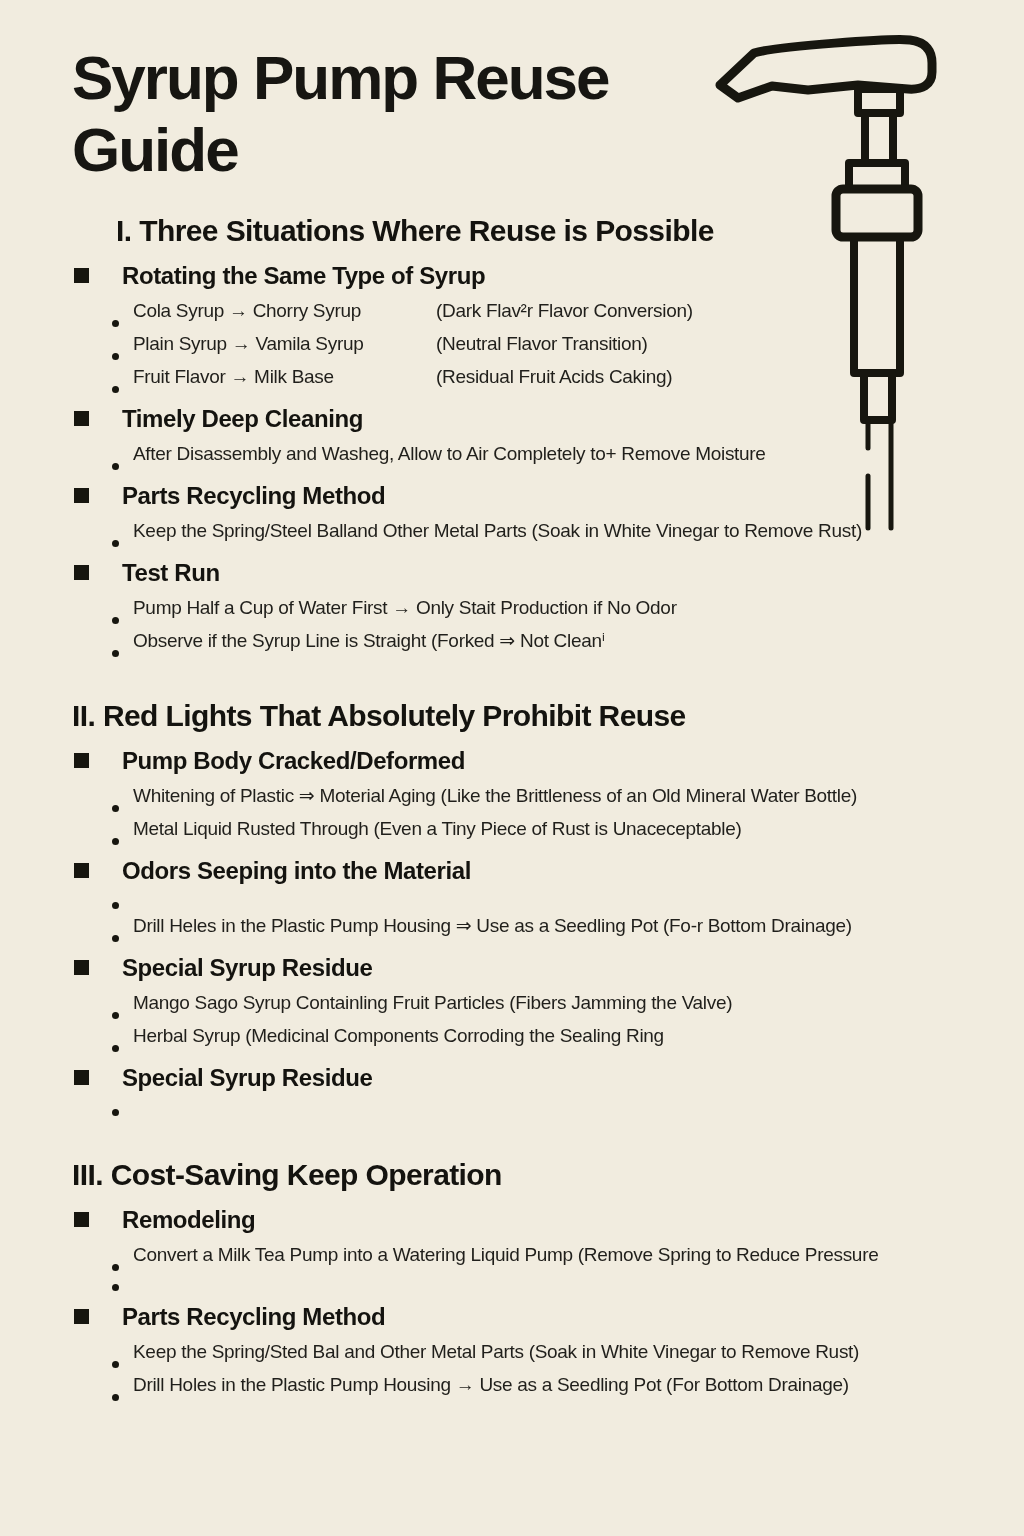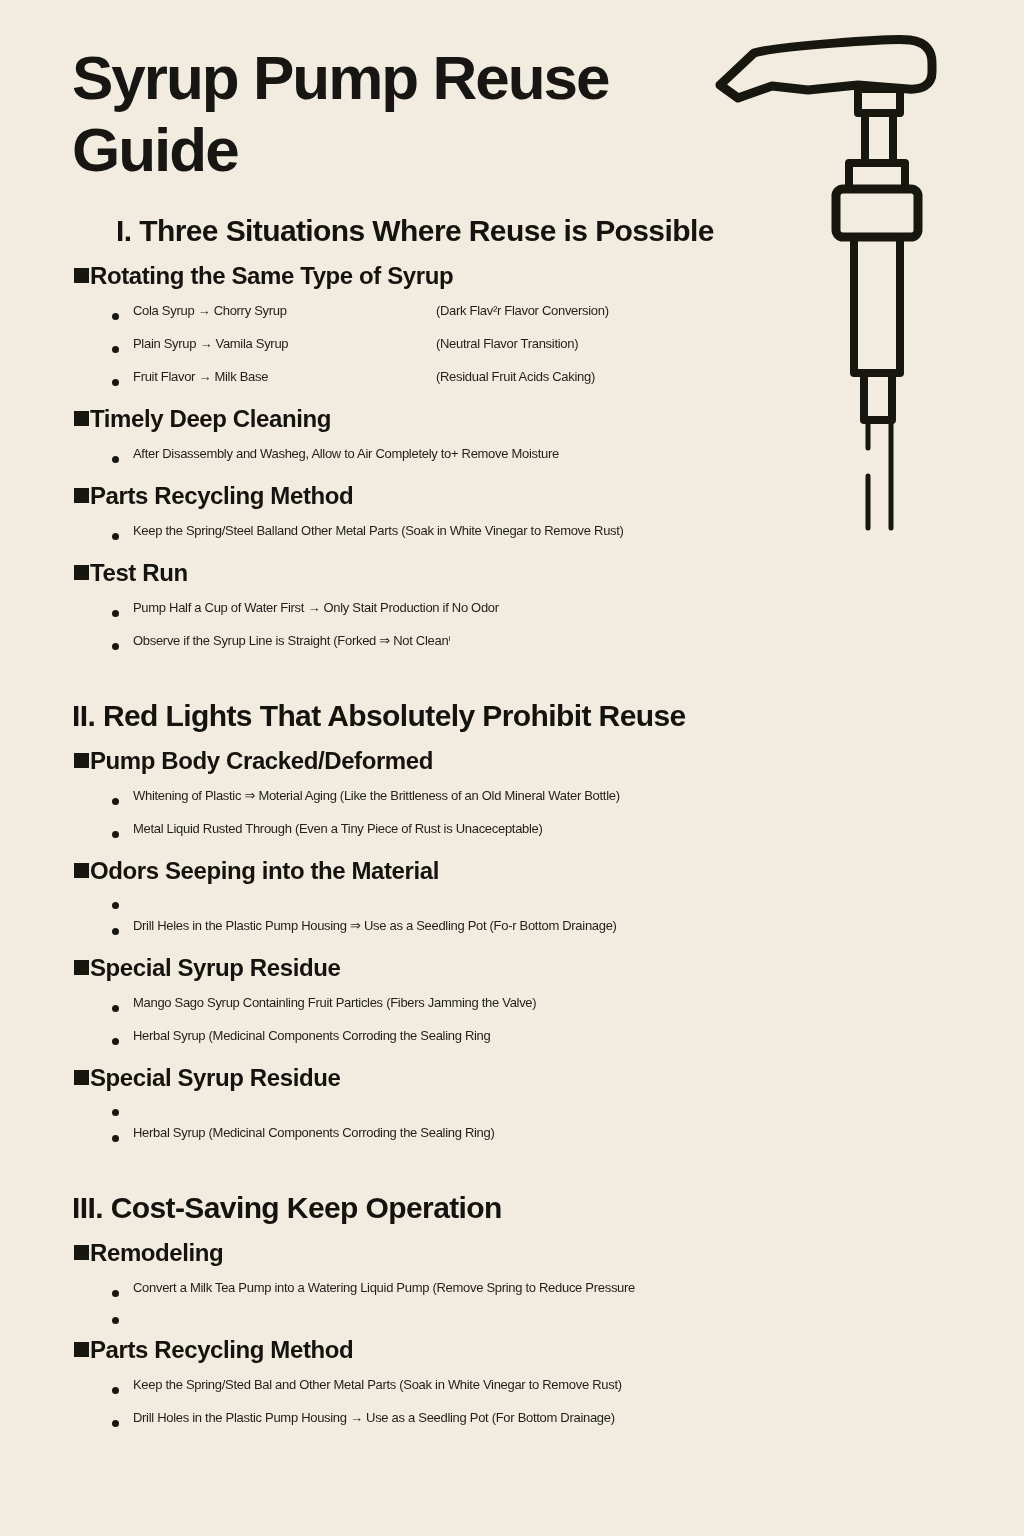--- a/index.html
+++ b/index.html
@@ -30,39 +30,39 @@
     font-weight:700;
     letter-spacing:-0.6px;
     line-height:38px;
     margin:40px 0 2px 0;
     color:#14130f;
   }
   .section:first-of-type .section-heading{margin-top:26px;margin-left:44px;}
   .subheading{
     display:flex;
     align-items:flex-start;
-    gap:1px;
+    gap:33px;
     font-size:24px;
     font-weight:700;
     letter-spacing:-0.4px;
     line-height:30px;
     margin:11px 0 3px 2px;
     color:#14130f;
   }
   .square{
     width:15px;height:15px;
     background:#17160f;
     flex-shrink:0;
     margin-top:7px;
   }
   ul.bullets{list-style:none;margin:0;padding:0;}
   li.bullet{
     display:flex;
-    align-items:center;
-    font-size:13px;
+    align-items:flex-end;
+    font-size:19px;
     line-height:33px;
     letter-spacing:-0.3px;
     font-weight:400;
     color:#201f1b;
   }
   .dot{
     width:7px;height:7px;
     border-radius:50%;
     background:#17160f;
     flex-shrink:0;
@@ -237,26 +237,20 @@
         </div>
         <div class="sub">
           <div class="subheading">
             <span class="square"></span>
             <span>Special Syrup Residue</span>
           </div>
           <ul class="bullets">
             <li class="bullet">
               <span class="dot"></span>
             </li>
-            <li class="bullet">
-              <span class="dot"></span>
-              <span class="b-text">
-                <div>Herbal Syrup (Medicinal Components Corroding the Sealing Ring)</div>
-              </span>
-            </li>
           </ul>
         </div>
       </div>
       <div class="section">
         <div class="section-heading">III. Cost-Saving Keep Operation</div>
         <div class="sub">
           <div class="subheading">
             <span class="square"></span>
             <span>Remodeling</span>
           </div>

